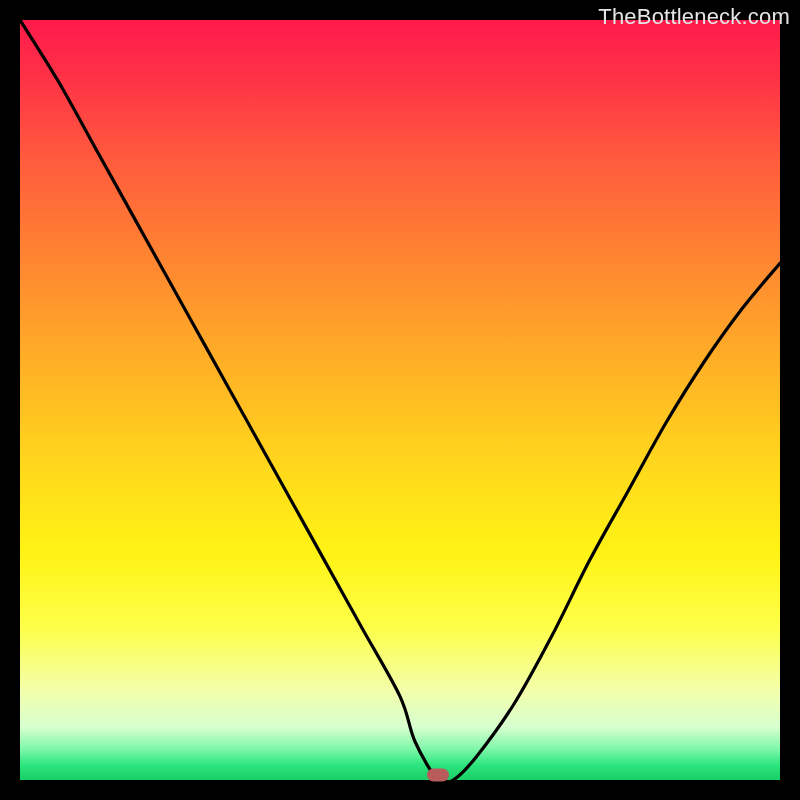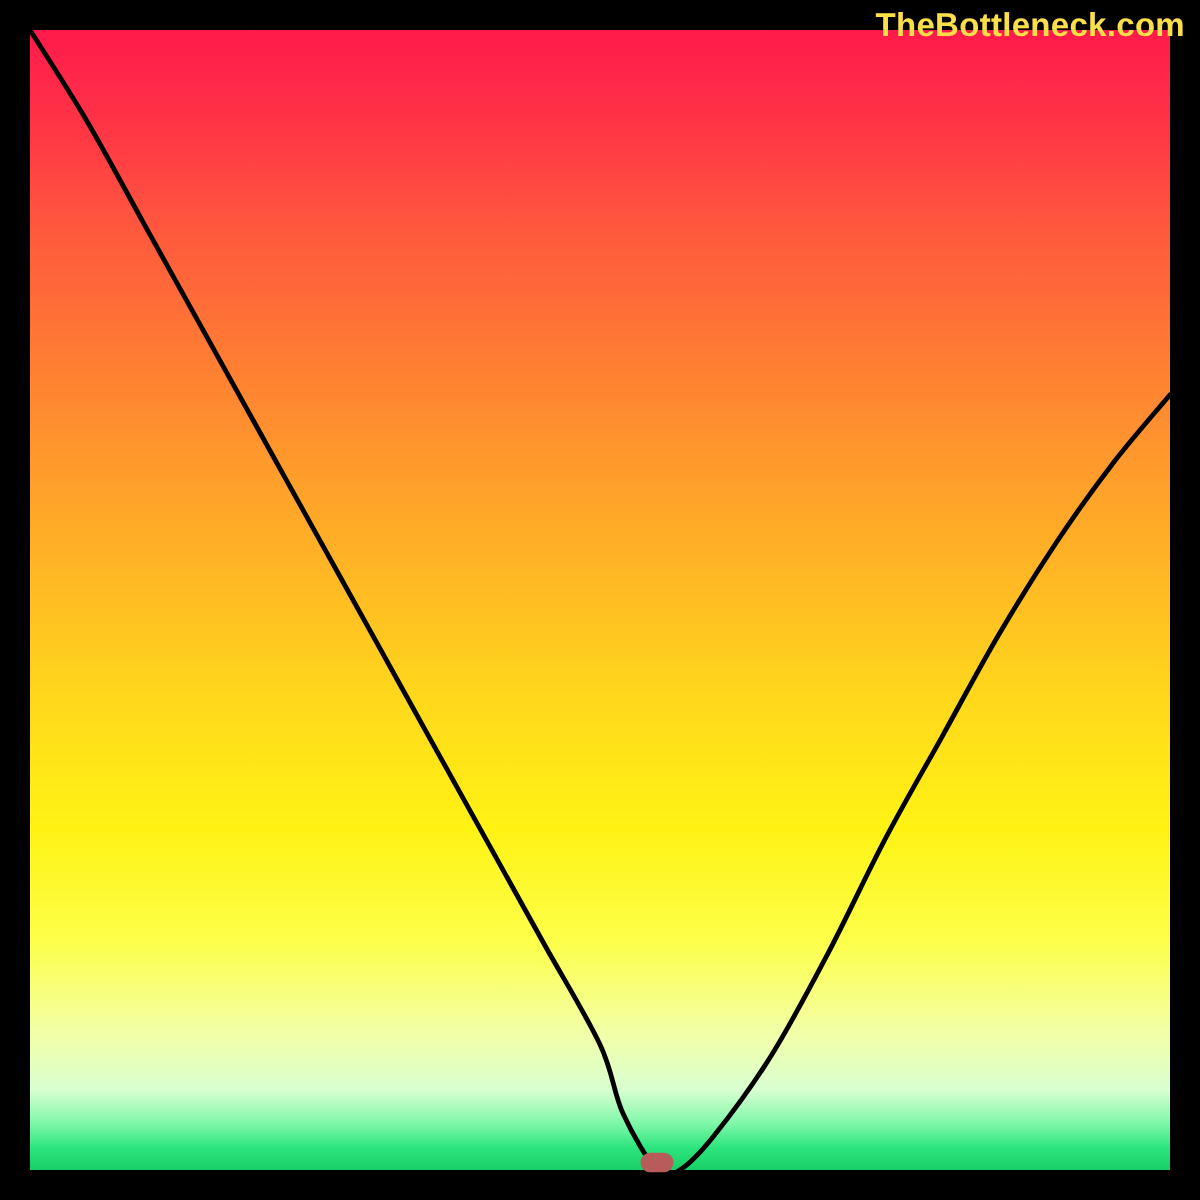--- a/index.html
+++ b/index.html
@@ -14,23 +14,23 @@
   .frame {
     position: relative;
     width: 800px;
     height: 800px;
     background: #000;
   }
   .watermark {
     position: absolute;
     top: 4px;
     right: 10px;
-    color: #fde047;
+    color: #e5e5e5;
     font-size: 22px;
-    font-weight: 700;
+    font-weight: 400;
     letter-spacing: 0.2px;
     user-select: none;
     z-index: 3;
   }
   .plot-area {
     position: absolute;
     left: 20px;
     top: 20px;
     width: 760px;
     height: 760px;

